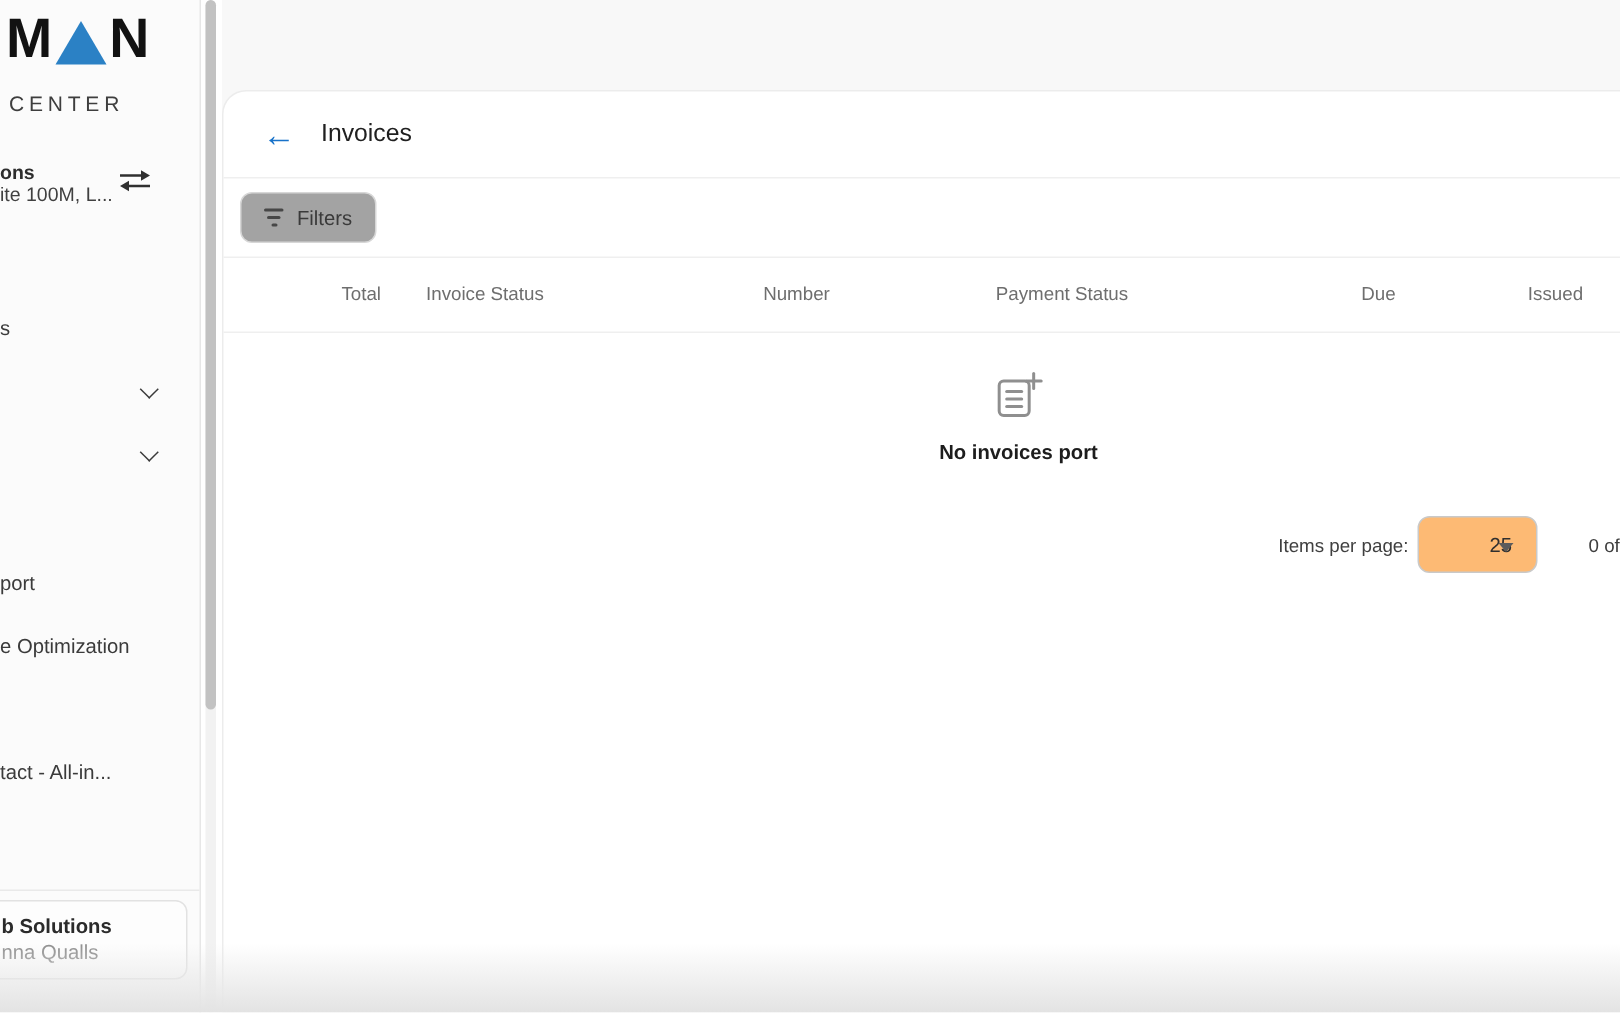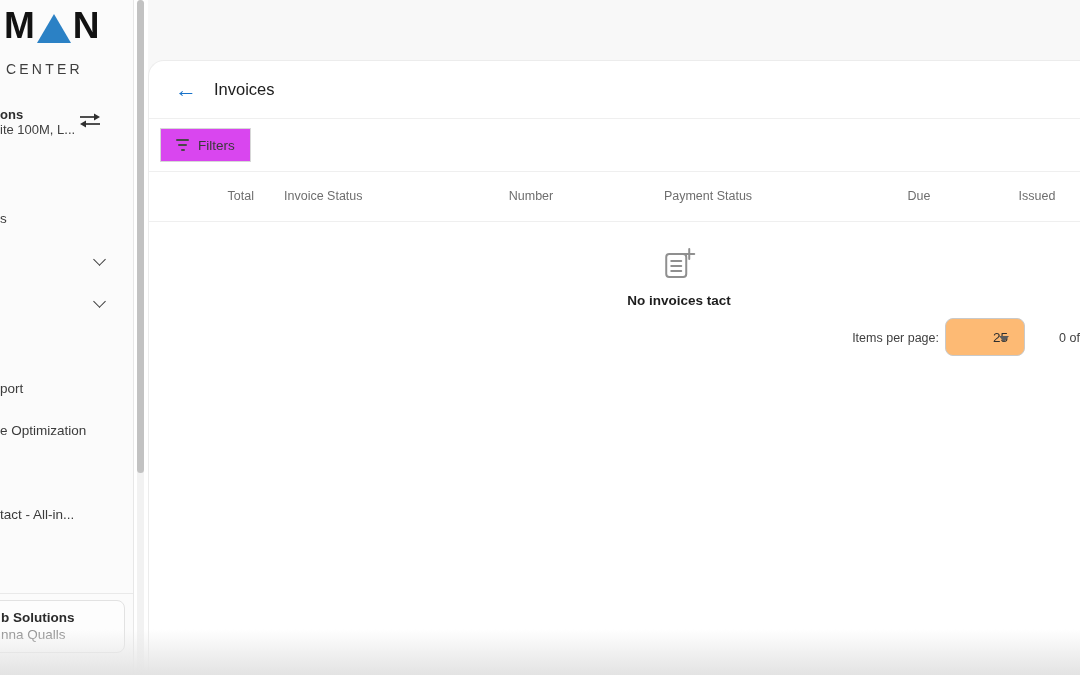--- a/index.html
+++ b/index.html
@@ -65,21 +65,21 @@
   .card-header { height:57px; display:flex; align-items:center; border-bottom:1px solid #efefef; }
   .back-btn {
     margin-left:26px; color:#1872c9; font-size:22px; line-height:20px;
     background:none; border:none; padding:0; cursor:pointer; font-family:inherit;
   }
   .page-title { margin-left:17px; font-size:16.5px; font-weight:500; color:#202020; }
 
   .toolbar { height:52px; display:flex; align-items:center; padding-left:11px; border-bottom:1px solid #efefef; }
   .filters-btn {
     height:34px; display:flex; align-items:center; gap:9px; padding:0 15px;
-    border:1px solid #d7d7d7; border-radius:0; background:#d946ef;
+    border:1px solid #d7d7d7; border-radius:8px; background:#a3a3a3;
     font-size:13.5px; color:#3a3a3a; cursor:pointer; font-family:inherit;
   }
   .filter-icon { display:flex; flex-direction:column; align-items:center; gap:3px; }
   .filter-icon i { display:block; height:2px; background:#474747; border-radius:1px; }
   .filter-icon i:nth-child(1){ width:13px; }
   .filter-icon i:nth-child(2){ width:9px; }
   .filter-icon i:nth-child(3){ width:4px; }
   .search-wrap { position:relative; margin-left:8px; }
   .search-input {
     width:270px; height:34px; border:1px solid #d4d4d4; border-radius:8px;
@@ -94,21 +94,21 @@
   .th0 { left:30px;  width:75px;  text-align:right; }
   .th1 { left:135px; }
   .th2 { left:342px; width:80px;  text-align:center; }
   .th3 { left:499px; width:120px; text-align:center; }
   .th4 { left:740px; width:60px;  text-align:center; }
   .th5 { left:848px; width:80px;  text-align:center; }
 
   .empty { position:absolute; left:530px; top:186px; transform:translateX(-50%); text-align:center; }
   .empty-text { margin-top:9px; font-size:13.5px; font-weight:700; color:#1d1d1d; white-space:nowrap; }
 
-  .pagination { position:absolute; top:257px; left:0; width:932px; height:38px; font-size:12.5px; color:#3f3f3f; }
+  .pagination { position:absolute; top:283px; left:0; width:932px; height:38px; font-size:12.5px; color:#3f3f3f; }
   .ipp-label { position:absolute; right:142px; top:13px; white-space:nowrap; }
   .page-size-select {
     position:absolute; left:796px; top:0; width:80px; height:38px;
     border:1px solid #c9c9c9; border-radius:8px; box-sizing:border-box;
     display:flex; align-items:center; background:#fdba74; cursor:pointer;padding-left:25px;
   }
   .page-size-value { margin-left:22px; font-size:13.5px; color:#2f2f2f; }
   .caret {
     position:absolute; right:15px; top:17px; width:0; height:0;
     border-left:5px solid transparent; border-right:5px solid transparent;
@@ -209,21 +209,21 @@
       <span>
         <svg width="34" height="33" viewBox="0 0 34 33">
           <rect x="4" y="7" width="20" height="23" rx="3" fill="none" stroke="#8f8f8f" stroke-width="2"></rect>
           <line x1="9" y1="14" x2="19" y2="14" stroke="#8f8f8f" stroke-width="2" stroke-linecap="round"></line>
           <line x1="9" y1="19" x2="19" y2="19" stroke="#8f8f8f" stroke-width="2" stroke-linecap="round"></line>
           <line x1="9" y1="24" x2="19" y2="24" stroke="#8f8f8f" stroke-width="2" stroke-linecap="round"></line>
           <line x1="27" y1="2" x2="27" y2="12" stroke="#8f8f8f" stroke-width="2" stroke-linecap="round"></line>
           <line x1="22" y1="7" x2="32" y2="7" stroke="#8f8f8f" stroke-width="2" stroke-linecap="round"></line>
         </svg>
       </span>
-      <div class="empty-text">No invoices tact</div>
+      <div class="empty-text">No invoices port</div>
     </div>
 
     <div class="pagination">
       <span class="ipp-label">Items per page:</span>
       <span class="page-size-select">
         <span class="page-size-value">25</span>
         <span class="caret"></span>
       </span>
       <span class="range-label">0 of</span>
     </div>

